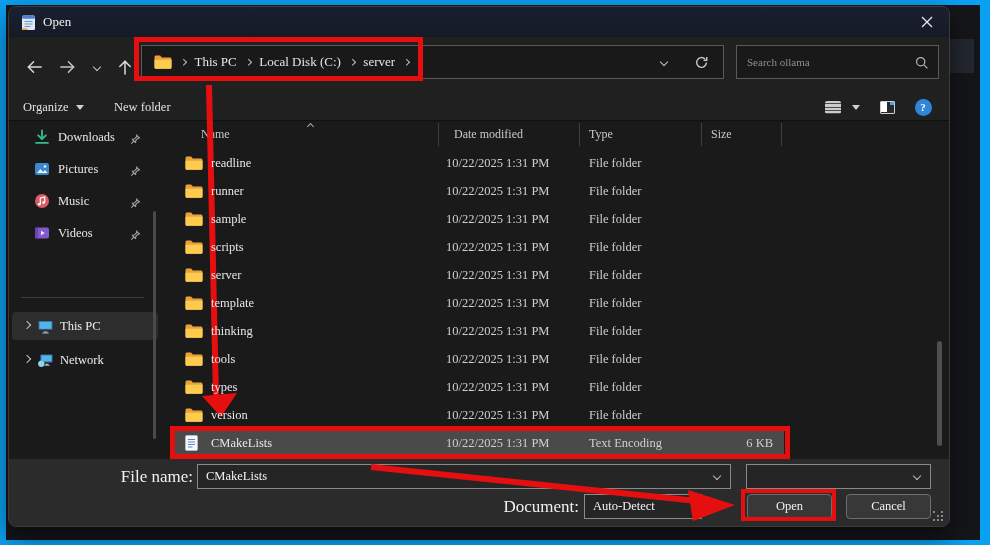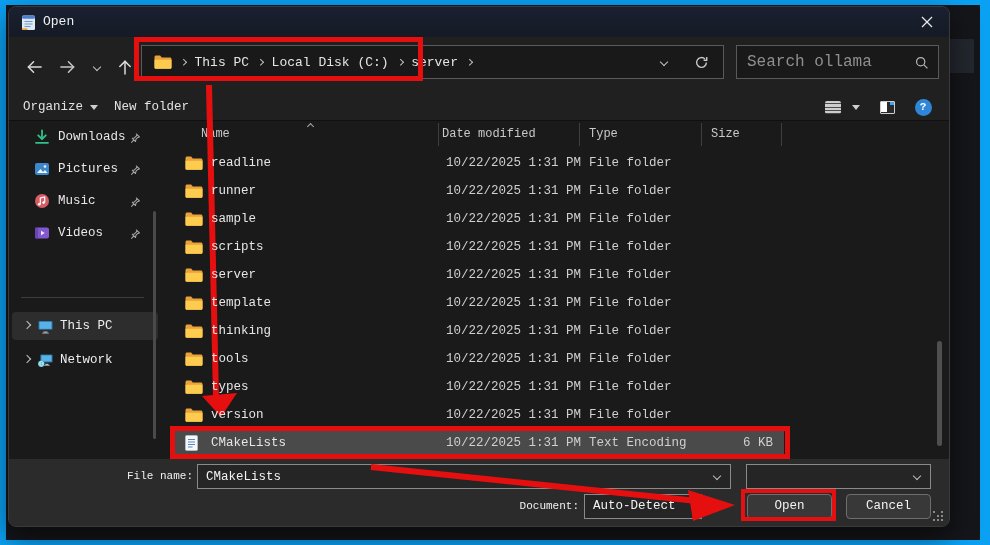--- a/index.html
+++ b/index.html
@@ -1,39 +1,39 @@
 <!DOCTYPE html>
 <html><head>
 <meta charset="utf-8">
 <style>
   html,body{margin:0;padding:0;background:#000;}
   *{box-sizing:border-box;}
   .canvas{position:relative;width:990px;height:545px;background:#0ba1f3;overflow:hidden;
-          font-family:Liberation Mono, monospace;color:#e8e8e8;-webkit-font-smoothing:antialiased;}
+          font-family:Liberation Serif, serif;color:#e8e8e8;-webkit-font-smoothing:antialiased;}
   .screen{position:absolute;left:6px;top:5px;width:974px;height:535px;background:#15161a;}
   .behind-strip{position:absolute;left:944px;top:39px;width:30px;height:34px;background:#23272f;}
 
   
   .dialog{position:absolute;left:8px;top:6px;width:942px;height:521px;background:#202020;
           border-radius:8px;border:1px solid #3a3a3a;box-shadow:0 10px 28px rgba(0,0,0,.55);overflow:hidden;}
   .titlebar{position:absolute;left:0;top:0;width:100%;height:30px;background:linear-gradient(180deg,#1a2030,#151a25);}
   .title-icon{position:absolute;left:12px;top:7px;}
   .title-text{position:absolute;left:34px;top:7px;font-size:13px;color:#f0f0f0;}
   .close-btn{position:absolute;right:13px;top:7px;width:18px;height:16px;display:flex;align-items:center;justify-content:center;}
 
   
   .nav-btn{position:absolute;top:48px;width:24px;height:24px;display:flex;align-items:center;justify-content:center;}
   .addr{position:absolute;left:132px;top:38px;width:583px;height:34px;background:#191919;border:1px solid #5a5a5a;}
   .addr-inner{position:absolute;left:12px;top:0;height:100%;display:flex;align-items:center;gap:9px;font-size:13px;color:#e6e6e6;white-space:nowrap;}
   .bc-item{cursor:default;}
   .addr-caret{position:absolute;right:56px;top:13px;}
   .addr-refresh{position:absolute;right:14px;top:9px;}
   .searchbox{position:absolute;left:727px;top:38px;width:203px;height:34px;background:#191919;border:1px solid #5a5a5a;}
   .searchbox input{position:absolute;left:0;top:0;width:100%;height:100%;background:transparent;border:0;outline:none;
-        color:#0ea5e9;font-family:inherit;font-size:16px;padding:0 30px 0 10px;}
+        color:#0ea5e9;font-family:inherit;font-size:11px;padding:0 30px 0 10px;}
   .searchbox input::placeholder{color:#8f8f8f;}
   .search-ico{position:absolute;right:9px;top:10px;}
 
   
   .toolbar-item{position:absolute;top:88px;height:24px;display:flex;align-items:center;gap:7px;font-size:12.5px;color:#e3e3e3;}
   .tb-right{position:absolute;top:90px;display:flex;align-items:center;justify-content:center;}
   .sep-line{position:absolute;left:0;top:113px;width:100%;height:1px;background:#101010;}
 
   
   .chev{display:inline-block;width:6px;height:6px;border-right:1.5px solid #c3c3c3;border-bottom:1.5px solid #c3c3c3;}
@@ -71,21 +71,21 @@
   .r-ico{position:absolute;left:19px;top:7px;}
   .r-ico.file{top:6px;}
   .r-name{position:absolute;left:45px;top:0;line-height:28px;color:#e6e6e6;}
   .c-date{position:absolute;left:280px;top:0;line-height:28px;color:#cfcfcf;}
   .c-type{position:absolute;left:423px;top:0;line-height:28px;color:#cfcfcf;}
   .c-size{position:absolute;left:543px;top:0;width:64px;line-height:28px;color:#cfcfcf;text-align:right;}
   .list-scroll{position:absolute;left:771px;top:220px;width:5px;height:105px;background:#4f4f4f;border-radius:3px;}
 
   
   .footer{position:absolute;left:0;top:452px;width:100%;height:69px;background:#2b2b2b;}
-  .f-label{position:absolute;font-size:11px;color:#f0f0f0;line-height:25px;text-align:right;}
+  .f-label{position:absolute;font-size:17px;color:#f0f0f0;line-height:25px;text-align:right;}
   .f-box{position:absolute;height:25px;background:#252525;border:1px solid #8a8a8a;font-size:12.5px;color:#f2f2f2;}
   .f-box .val{position:absolute;left:8px;top:0;line-height:23px;white-space:nowrap;}
   .f-box .chev{position:absolute;right:10px;top:8px;border-color:#bdbdbd;}
   .f-box input{position:absolute;left:0;top:0;width:100%;height:100%;background:transparent;border:0;outline:none;
        color:#f2f2f2;font-family:inherit;font-size:12.5px;padding:0 24px 0 8px;}
   .f-btn{position:absolute;height:25px;background:#383838;border:1px solid #6e6e6e;border-radius:4px;
        font-size:12.5px;color:#f2f2f2;text-align:center;line-height:23px;}
   .grip{position:absolute;left:924px;top:504px;width:2px;height:2px;background:#8a8a8a;
        box-shadow:0 8px #8a8a8a,4px 8px #8a8a8a,8px 8px #8a8a8a,4px 4px #8a8a8a,8px 4px #8a8a8a,8px 0 #8a8a8a;}
 
@@ -300,21 +300,21 @@
             <span class="s-label">Network</span>
           </div>
         </div>
       <div class="side-scroll"></div>
 
       <div class="filelist">
         <div class="list-header">
           <span class="hd" style="left:35px">Name</span>
           <span class="sort-chev chev chev-u"></span>
           <span class="hdiv" style="left:272px"></span>
-          <span class="hd" style="left:276px">Date modified</span>
+          <span class="hd" style="left:288px">Date modified</span>
           <span class="hdiv" style="left:413px"></span>
           <span class="hd" style="left:423px">Type</span>
           <span class="hdiv" style="left:535px"></span>
           <span class="hd" style="left:545px">Size</span>
           <span class="hdiv" style="left:615px"></span>
         </div>
         <div class="rows">
             <div class="row">
               <span class="r-ico "><svg width="18" height="14" viewBox="0 0 18 14">
                   <path d="M0.5 2.2C0.5 1.3 1.2 0.6 2.1 0.6h4l1.7 1.9h8.1c.9 0 1.6.7 1.6 1.6v8.1c0 .9-.7 1.6-1.6 1.6H2.1c-.9 0-1.6-.7-1.6-1.6z" fill="#e9a23b"></path>

